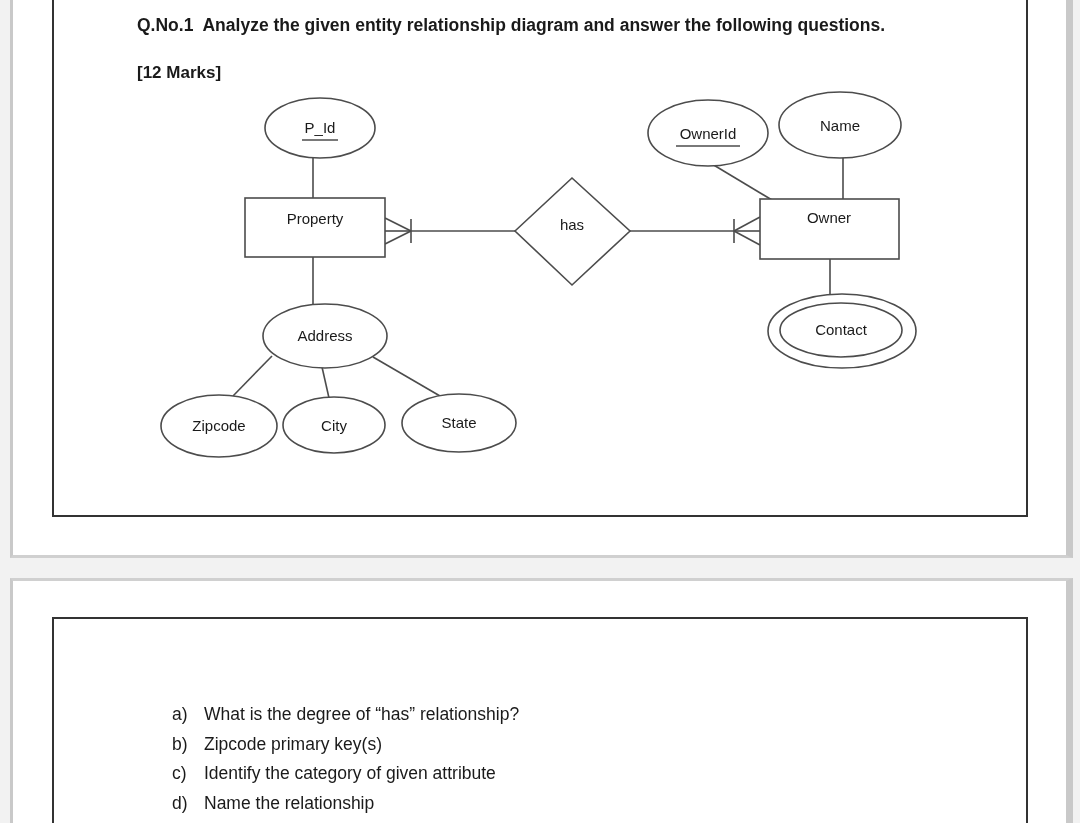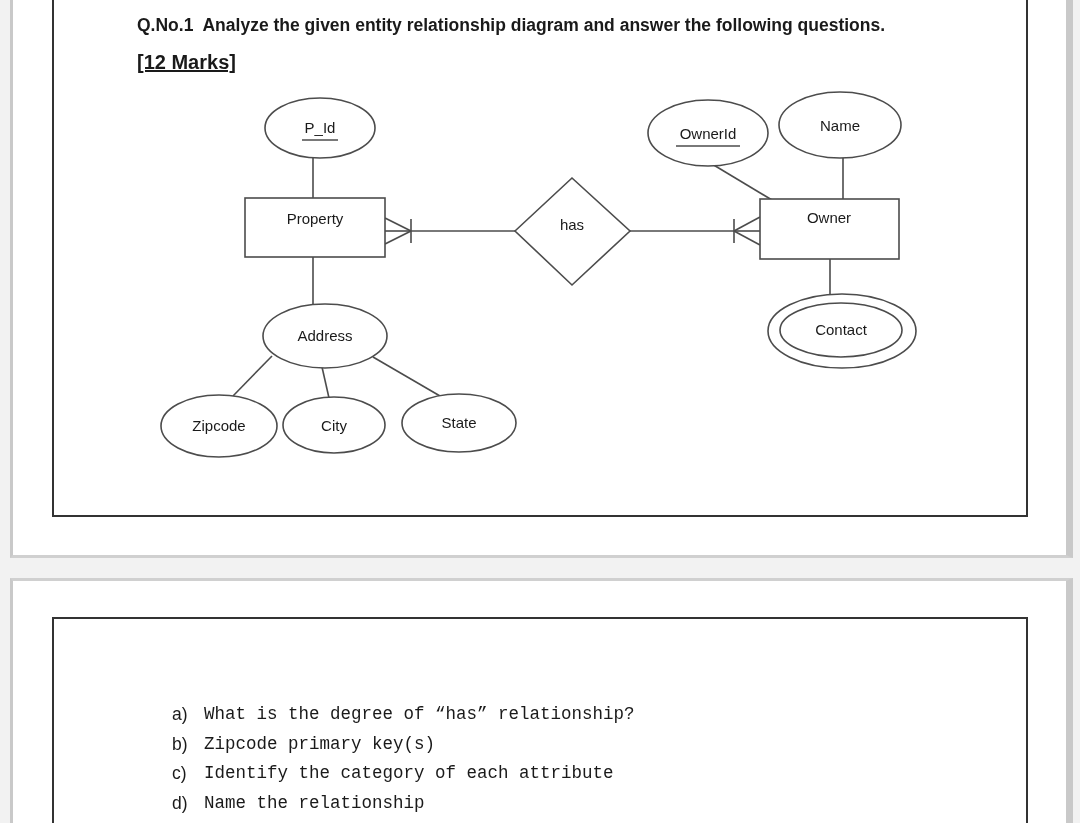--- a/index.html
+++ b/index.html
@@ -36,35 +36,34 @@
     left: 137px;
     top: 15px;
     width: 860px;
     font-size: 17.5px;
     font-weight: 700;
     white-space: pre-wrap;
   }
   .doc-marks {
     position: absolute;
     left: 137px;
-    top: 51px;
-    font-size: 20px;
+    top: 63px;
+    font-size: 17px;
     font-weight: 700;
-    text-decoration: underline;
   }
 
   .questions {
     position: absolute;
     left: 172px;
     top: 703px;
     font-size: 17.5px;
   }
   .q-row { display: flex; line-height: 22px; margin-bottom: 7.5px; }
   .q-label { width: 32px; flex: 0 0 32px; }
-  .q-text { flex: 1; font-family: Liberation Mono, monospace; }
+  .q-text { flex: 1; }
 
   svg.diagram {
     position: absolute;
     left: 0; top: 0;
     width: 1080px; height: 823px;
   }
   svg .shape { fill: #ffffff; stroke: #4c4c4c; stroke-width: 1.6; }
   svg .conn  { stroke: #4c4c4c; stroke-width: 1.6; fill: none; }
   svg text {
     font-family: "Liberation Sans", sans-serif;
@@ -155,21 +154,21 @@
     <div class="q-row">
       <span class="q-label">a)</span>
       <span class="q-text">What is the degree of “has” relationship?</span>
     </div>
     <div class="q-row">
       <span class="q-label">b)</span>
       <span class="q-text">Zipcode primary key(s)</span>
     </div>
     <div class="q-row">
       <span class="q-label">c)</span>
-      <span class="q-text">Identify the category of each attribute</span>
+      <span class="q-text">Identify the category of given attribute</span>
     </div>
     <div class="q-row">
       <span class="q-label">d)</span>
       <span class="q-text">Name the relationship</span>
     </div>
   </div>
 
 </div>
 
 </body></html>

